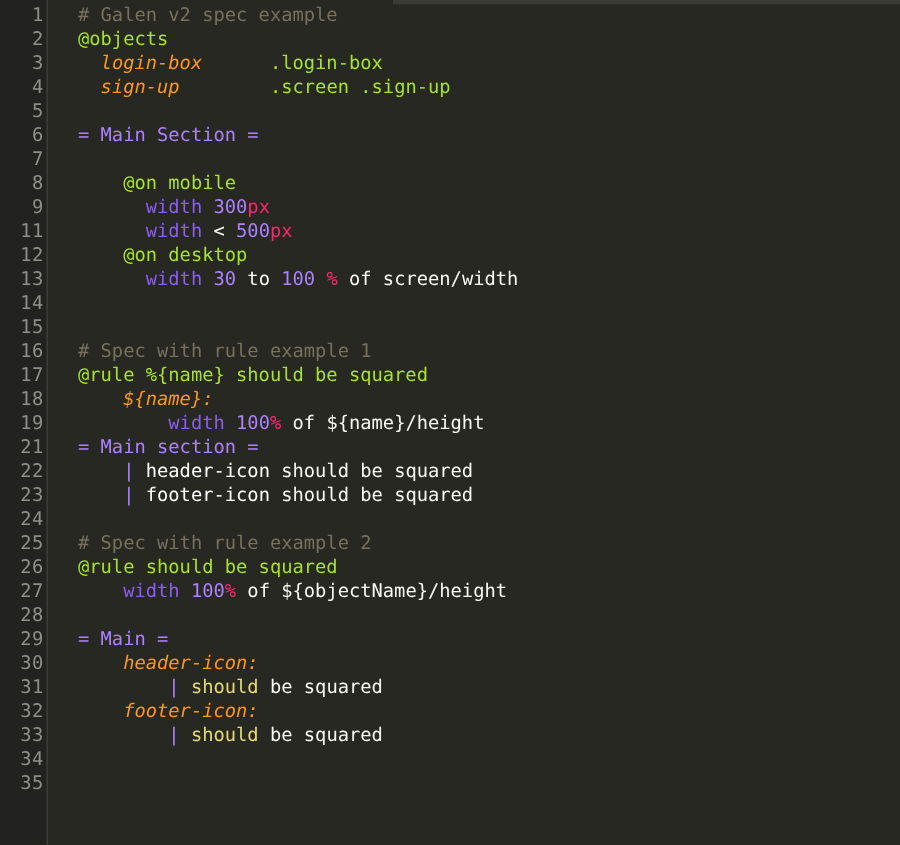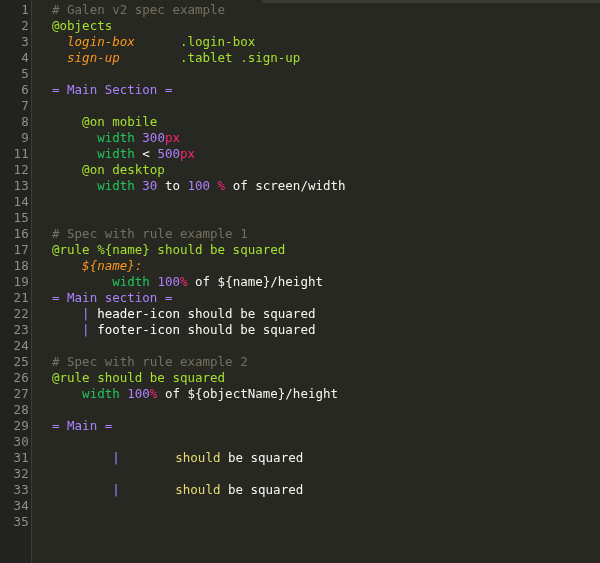--- a/index.html
+++ b/index.html
@@ -95,44 +95,44 @@
     font-size: 12.5px;
     letter-spacing: 0px;
   }
 
   
   .t-comment  { color: #75715e; }
   .t-keyword  { color: #a6e22e; }
   .t-object   { color: #fd971f; font-style: italic; }
   .t-selector { color: #a6e22e; margin-top: 33px; }
   .t-section  { color: #ae81ff; }
-  .t-prop     { color: #22c55e; margin-top: 48px; }
+  .t-prop     { color: #8b5cf6; margin-top: 48px; }
   .t-number   { color: #ae81ff; }
   .t-unit     { color: #f92672; text-align: right; }
   .t-plain    { color: #f8f8f2; }
   .t-pipe     { color: #ae81ff; }
-  .t-should   { color: #e6db74; margin-left: 48px; }
+  .t-should   { color: #e6db74; }
   .t-name     { color: #ffffff; }
 </style>
 </head>
 <body>
 
 <div id="editor">
 
   <div id="top-scrollbar">
     <div class="thumb"></div>
   </div>
 
   <div class="gutter-bg"></div>
 
   <div id="code-area">
       <div class="line"><div class="gutter-cell">1</div><div class="code-cell"><span class="t-comment"># Galen v2 spec example</span></div></div>
       <div class="line"><div class="gutter-cell">2</div><div class="code-cell"><span class="t-keyword">@objects</span></div></div>
       <div class="line"><div class="gutter-cell">3</div><div class="code-cell"><span class="t-plain">  </span><span class="t-object">login-box</span><span class="t-plain">      </span><span class="t-selector">.login-box</span></div></div>
-      <div class="line"><div class="gutter-cell">4</div><div class="code-cell"><span class="t-plain">  </span><span class="t-object">sign-up</span><span class="t-plain">        </span><span class="t-selector">.tablet .sign-up</span></div></div>
+      <div class="line"><div class="gutter-cell">4</div><div class="code-cell"><span class="t-plain">  </span><span class="t-object">sign-up</span><span class="t-plain">        </span><span class="t-selector">.screen .sign-up</span></div></div>
       <div class="line"><div class="gutter-cell">5</div><div class="code-cell"></div></div>
       <div class="line"><div class="gutter-cell">6</div><div class="code-cell"><span class="t-section">= Main Section =</span></div></div>
       <div class="line"><div class="gutter-cell">7</div></div>
       <div class="line"><div class="gutter-cell">8</div><div class="code-cell"><span class="t-plain">    </span><span class="t-keyword">@on mobile</span></div></div>
       <div class="line"><div class="gutter-cell">9</div><div class="code-cell"><span class="t-plain">      </span><span class="t-prop">width</span><span class="t-plain"> </span><span class="t-number">300</span><span class="t-unit">px</span></div></div>
       <div class="line"><div class="gutter-cell">11</div><div class="code-cell"><span class="t-plain">      </span><span class="t-prop">width</span><span class="t-plain"> &lt; </span><span class="t-number">500</span><span class="t-unit">px</span></div></div>
       <div class="line"><div class="gutter-cell">12</div><div class="code-cell"><span class="t-plain">    </span><span class="t-keyword">@on desktop</span></div></div>
       <div class="line"><div class="gutter-cell">13</div><div class="code-cell"><span class="t-plain">      </span><span class="t-prop">width</span><span class="t-plain"> </span><span class="t-number">30</span><span class="t-plain"> to </span><span class="t-number">100</span><span class="t-plain"> </span><span class="t-unit">%</span><span class="t-plain"> of screen/width</span></div></div>
       <div class="line"><div class="gutter-cell">14</div><div class="code-cell"></div></div>
       <div class="line"><div class="gutter-cell">15</div><div class="code-cell"></div></div>
@@ -142,21 +142,21 @@
       <div class="line"><div class="gutter-cell">19</div><div class="code-cell"><span class="t-plain">        </span><span class="t-prop">width</span><span class="t-plain"> </span><span class="t-number">100</span><span class="t-unit">%</span><span class="t-plain"> of ${name}/height</span></div></div>
       <div class="line"><div class="gutter-cell">21</div><div class="code-cell"><span class="t-section">= Main section =</span></div></div>
       <div class="line"><div class="gutter-cell">22</div><div class="code-cell"><span class="t-plain">    </span><span class="t-pipe">|</span><span class="t-plain"> </span><span class="t-name">header-icon</span><span class="t-plain"> should be squared</span></div></div>
       <div class="line"><div class="gutter-cell">23</div><div class="code-cell"><span class="t-plain">    </span><span class="t-pipe">|</span><span class="t-plain"> </span><span class="t-name">footer-icon</span><span class="t-plain"> should be squared</span></div></div>
       <div class="line"><div class="gutter-cell">24</div><div class="code-cell"></div></div>
       <div class="line"><div class="gutter-cell">25</div><div class="code-cell"><span class="t-comment"># Spec with rule example 2</span></div></div>
       <div class="line"><div class="gutter-cell">26</div><div class="code-cell"><span class="t-keyword">@rule should be squared</span></div></div>
       <div class="line"><div class="gutter-cell">27</div><div class="code-cell"><span class="t-plain">    </span><span class="t-prop">width</span><span class="t-plain"> </span><span class="t-number">100</span><span class="t-unit">%</span><span class="t-plain"> of ${objectName}/height</span></div></div>
       <div class="line"><div class="gutter-cell">28</div><div class="code-cell"></div></div>
       <div class="line"><div class="gutter-cell">29</div><div class="code-cell"><span class="t-section">= Main =</span></div></div>
-      <div class="line"><div class="gutter-cell">30</div><div class="code-cell"><span class="t-plain">    </span></div></div>
+      <div class="line"><div class="gutter-cell">30</div><div class="code-cell"><span class="t-plain">    </span><span class="t-object">header-icon:</span></div></div>
       <div class="line"><div class="gutter-cell">31</div><div class="code-cell"><span class="t-plain">        </span><span class="t-pipe">|</span><span class="t-plain"> </span><span class="t-should">should</span><span class="t-plain"> be squared</span></div></div>
-      <div class="line"><div class="gutter-cell">32</div><div class="code-cell"><span class="t-plain">    </span></div></div>
+      <div class="line"><div class="gutter-cell">32</div><div class="code-cell"><span class="t-plain">    </span><span class="t-object">footer-icon:</span></div></div>
       <div class="line"><div class="gutter-cell">33</div><div class="code-cell"><span class="t-plain">        </span><span class="t-pipe">|</span><span class="t-plain"> </span><span class="t-should">should</span><span class="t-plain"> be squared</span></div></div>
       <div class="line"><div class="gutter-cell">34</div><div class="code-cell"></div></div>
       <div class="line"><div class="gutter-cell">35</div><div class="code-cell"></div></div>
     </div>
 
 </div>
 
 </body></html>

